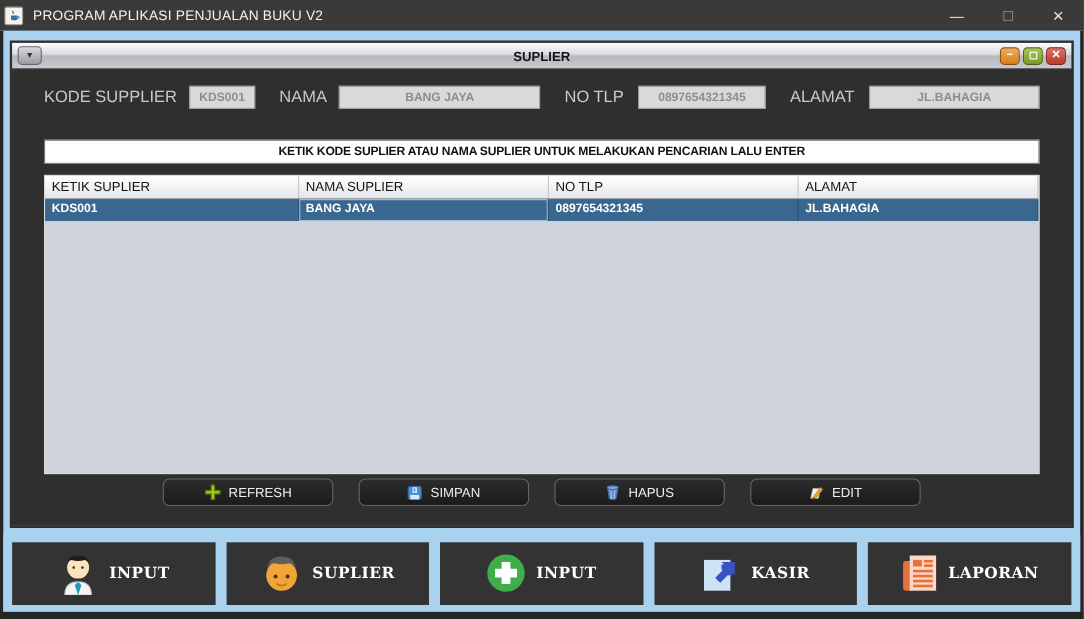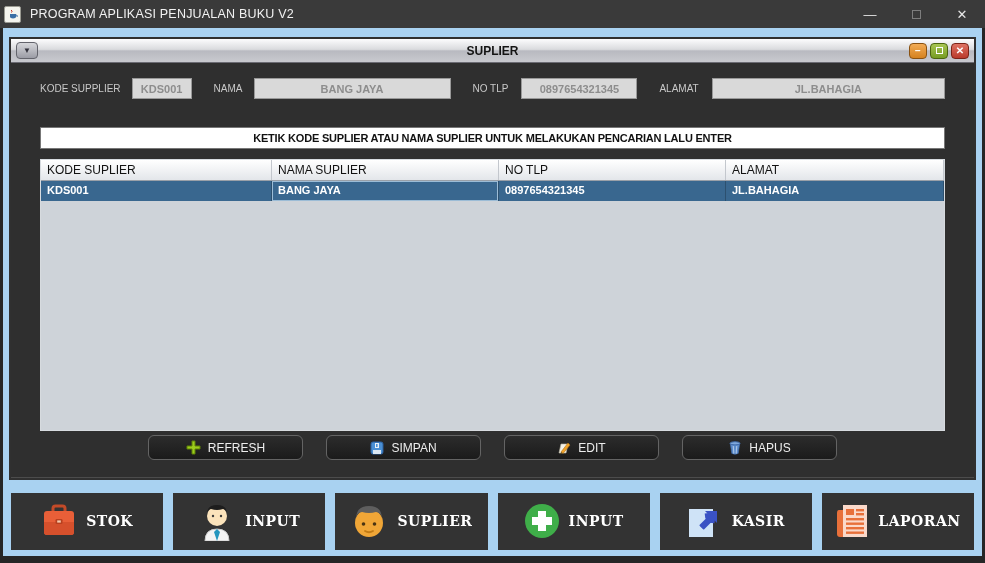--- a/index.html
+++ b/index.html
@@ -41,21 +41,21 @@
   .if-btn.min   { background:linear-gradient(180deg,#f2ab55,#d5821f); border:1px solid #8a5212; }
   .if-btn.maxi  { background:linear-gradient(180deg,#a9c653,#769c22); border:1px solid #4c660f; }
   .if-btn.close { background:linear-gradient(180deg,#de7263,#ba3a2c); border:1px solid #7c2318; }
   .if-btn.maxi .sq { width:7px; height:7px; border:1.5px solid #fff; }
 
   .if-content { position:relative; height:calc(100% - 25px); background:#2f2f2f; }
 
   
   .form-row { position:absolute; top:15px; left:29px; right:29px; display:flex;
               align-items:center; }
-  .f-label { color:#c9c9c9; font-size:10px; white-space:nowrap; }
+  .f-label { color:#c9c9c9; font-size:15px; white-space:nowrap; }
   .f-input { height:21px; background:#d9d9d9; border:1px solid #999; color:#8d8d8d;
              font-size:11px; font-weight:bold; text-align:center;
              font-family:"Liberation Sans", sans-serif; }
   .w-kode{ width:60px; margin-left:11px; } .w-nama{ width:197px; margin-left:11px; }
   .w-tlp{ width:116px; margin-left:13px; } .w-alamat{ flex:1; margin-left:13px; }
   .ml{ margin-left:22px; }
 
   
   .search-input { position:absolute; top:64px; left:29px; right:29px; height:22px;
       background:#fff; border:1px solid #777; text-align:center; font-size:11px;
@@ -144,21 +144,21 @@
           <span class="f-label ml">NO TLP</span>
           <input class="f-input w-tlp" value="0897654321345" style="">
           <span class="f-label ml">ALAMAT</span>
           <input class="f-input w-alamat" value="JL.BAHAGIA" style="">
         </div>
 
         <input class="search-input" value="KETIK KODE SUPLIER ATAU NAMA SUPLIER UNTUK MELAKUKAN PENCARIAN LALU ENTER" style="">
 
         <div class="table">
           <div class="t-head">
-            <div class="t-hcell">KODE SUPLIER</div>
+            <div class="t-hcell">KETIK SUPLIER</div>
             <div class="t-hcell">NAMA SUPLIER</div>
             <div class="t-hcell">NO TLP</div>
             <div class="t-hcell">ALAMAT</div>
           </div>
           <div class="t-row">
             <div class="t-cell">KDS001</div>
             <div class="t-cell focused">BANG JAYA</div>
             <div class="t-cell">0897654321345</div>
             <div class="t-cell">JL.BAHAGIA</div>
           </div>
@@ -180,57 +180,45 @@
                   <rect x="1" y="1" width="12" height="12" rx="2" fill="#4a8fd4" stroke="#2b5f9e"></rect>
                   <rect x="5" y="2" width="4" height="5" fill="#e9f0f8"></rect>
                   <rect x="6" y="3" width="1.6" height="3" fill="#4a8fd4"></rect>
                   <rect x="3" y="9" width="8" height="4" fill="#dbe7f4"></rect>
                 </svg>
             </span>
             <span>SIMPAN</span>
           </button>
           <button class="a-btn">
             <span class="a-ico">
+              <svg width="14" height="15" viewBox="0 0 14 15">
+                  <ellipse cx="7" cy="3.4" rx="5" ry="1.7" fill="#7fa8dc" stroke="#3d69a8"></ellipse>
+                  <path d="M2.4 4.2 L3.8 13.4 Q7 15 10.2 13.4 L11.6 4.2 Q7 6 2.4 4.2 Z" fill="#5c8ccb" stroke="#3d69a8" stroke-width=".7"></path>
+                  <path d="M5.3 6 L5.8 13.6 M8.7 6 L8.2 13.6" stroke="#a9c4e6" stroke-width="1.1"></path>
+                </svg>
+            </span>
+            <span>HAPUS</span>
+          </button>
+          <button class="a-btn">
+            <span class="a-ico">
               <svg width="14" height="14" viewBox="0 0 14 14">
                   <path d="M2 12 L4 3 L11 3 L9 12 Z" fill="#f4f1e8" stroke="#b9b39f" stroke-width=".6"></path>
                   <path d="M4 11 L11 2 L13 4 L6 12.5 Z" fill="#f0a32a" stroke="#b26f10" stroke-width=".6"></path>
                   <path d="M4 11 L6 12.5 L3.4 13.3 Z" fill="#5c4a1e"></path>
                 </svg>
             </span>
             <span>EDIT</span>
           </button>
-          <button class="a-btn">
-            <span class="a-ico">
-              <svg width="14" height="15" viewBox="0 0 14 15">
-                  <ellipse cx="7" cy="3.4" rx="5" ry="1.7" fill="#7fa8dc" stroke="#3d69a8"></ellipse>
-                  <path d="M2.4 4.2 L3.8 13.4 Q7 15 10.2 13.4 L11.6 4.2 Q7 6 2.4 4.2 Z" fill="#5c8ccb" stroke="#3d69a8" stroke-width=".7"></path>
-                  <path d="M5.3 6 L5.8 13.6 M8.7 6 L8.2 13.6" stroke="#a9c4e6" stroke-width="1.1"></path>
-                </svg>
-            </span>
-            <span>HAPUS</span>
-          </button>
         </div>
 
       </div>
     </div>
 
     <div class="toolbar">
 
-      <button class="tb-btn">
-        <span class="tb-ico">
-          <svg width="36" height="34" viewBox="0 0 36 34">
-              <rect x="12" y="2" width="12" height="8" rx="2.5" fill="none" stroke="#c34a28" stroke-width="3"></rect>
-              <rect x="3" y="7" width="30" height="24" rx="3" fill="#e85f38"></rect>
-              <path d="M3 18 h30 v10 a3 3 0 0 1 -3 3 h-24 a3 3 0 0 1 -3 -3 z" fill="#d6502c"></path>
-              <rect x="14.5" y="15" width="7" height="5" rx="1.2" fill="#b8401f"></rect>
-              <rect x="16.2" y="16.4" width="3.6" height="2.2" fill="#f4c8ab"></rect>
-            </svg>
-        </span>
-        <span>STOK</span>
-      </button>
 
       <button class="tb-btn">
         <span class="tb-ico">
           <svg width="38" height="40" viewBox="0 0 38 40">
               <path d="M7 40 Q7 28 19 28 Q31 28 31 40 Z" fill="#f4f4f4" stroke="#c9c9c9"></path>
               <path d="M19 28 L16 31 L19 40 L22 31 Z" fill="#2596be"></path>
               <circle cx="19" cy="15" r="10" fill="#fbe3bb"></circle>
               <path d="M9 13 Q9 4 19 4 Q29 4 29 13 Q29 9 25 8 Q19 10 13 8 Q9 9 9 13 Z" fill="#1d1d1d"></path>
               <circle cx="15" cy="15" r="1.2" fill="#3a3a3a"></circle>
               <circle cx="23" cy="15" r="1.2" fill="#3a3a3a"></circle>

